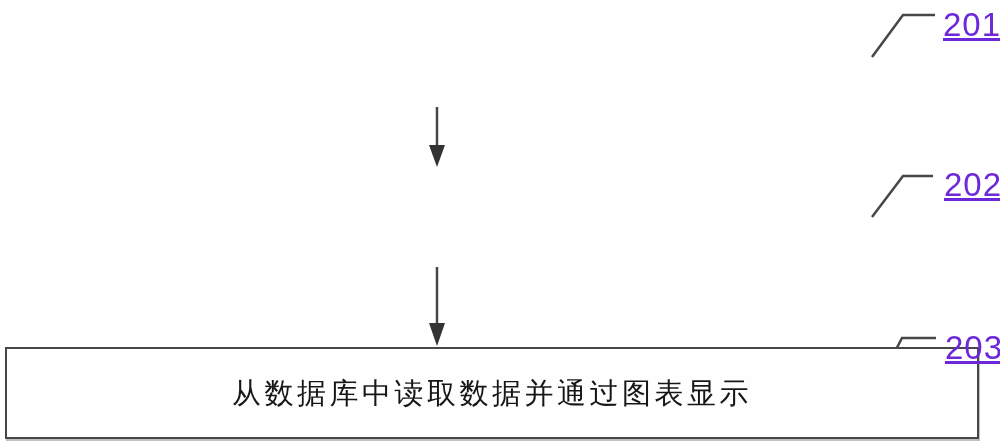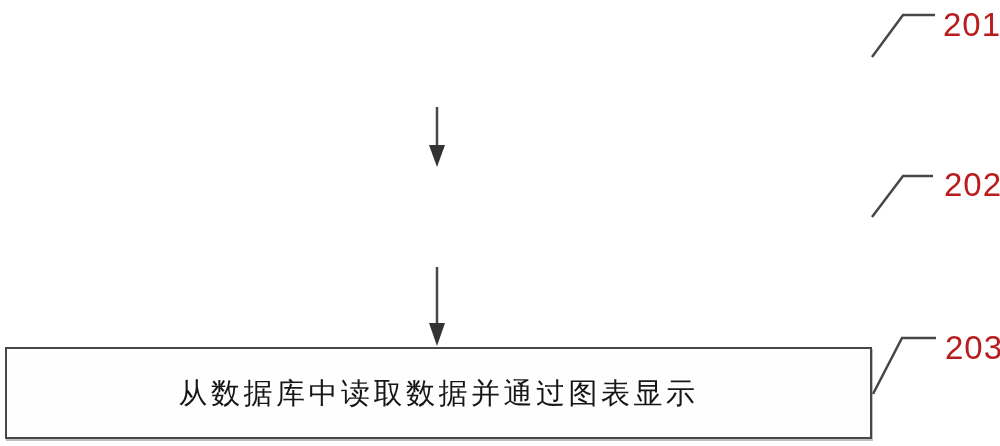--- a/index.html
+++ b/index.html
@@ -28,35 +28,36 @@
     box-sizing: border-box;
     border: 2px solid #474747;
     background: #fffefe;
     box-shadow: 1px 2px 0 rgba(115,115,115,0.45);
     display: flex;
     align-items: center;
     justify-content: center;
   }
   .box-1 { left: 8px;  top: 7px;   width: 864px; height: 98px; }
   .box-2 { left: 8px;  top: 168px; width: 864px; height: 97px; }
-  .box-3 { left: 5px;  top: 347px; width: 867px; height: 92px; }
+  .box-3 { left: 5px;  top: 347px; width: 974px; height: 92px; }
   .step-text {
     font-size: 29px;
     letter-spacing: 3.5px;
     color: #161616;
     text-align: center;
     white-space: nowrap;
     line-height: 1.2;
   }
   .ref-label {
     position: absolute;
     font-size: 33px;
     line-height: 1;
-    color: #b91c1c;
+    color: #6d28d9;
     letter-spacing: 1px;
+    text-decoration: underline;
   }
   .ref-1 { left: 943px; top: 8px; }
   .ref-2 { left: 944px; top: 168px; }
   .ref-3 { left: 945px; top: 331px; }
   .connector {
     stroke: #474747;
     stroke-width: 2.5;
     fill: none;
   }
   .arrowhead {

